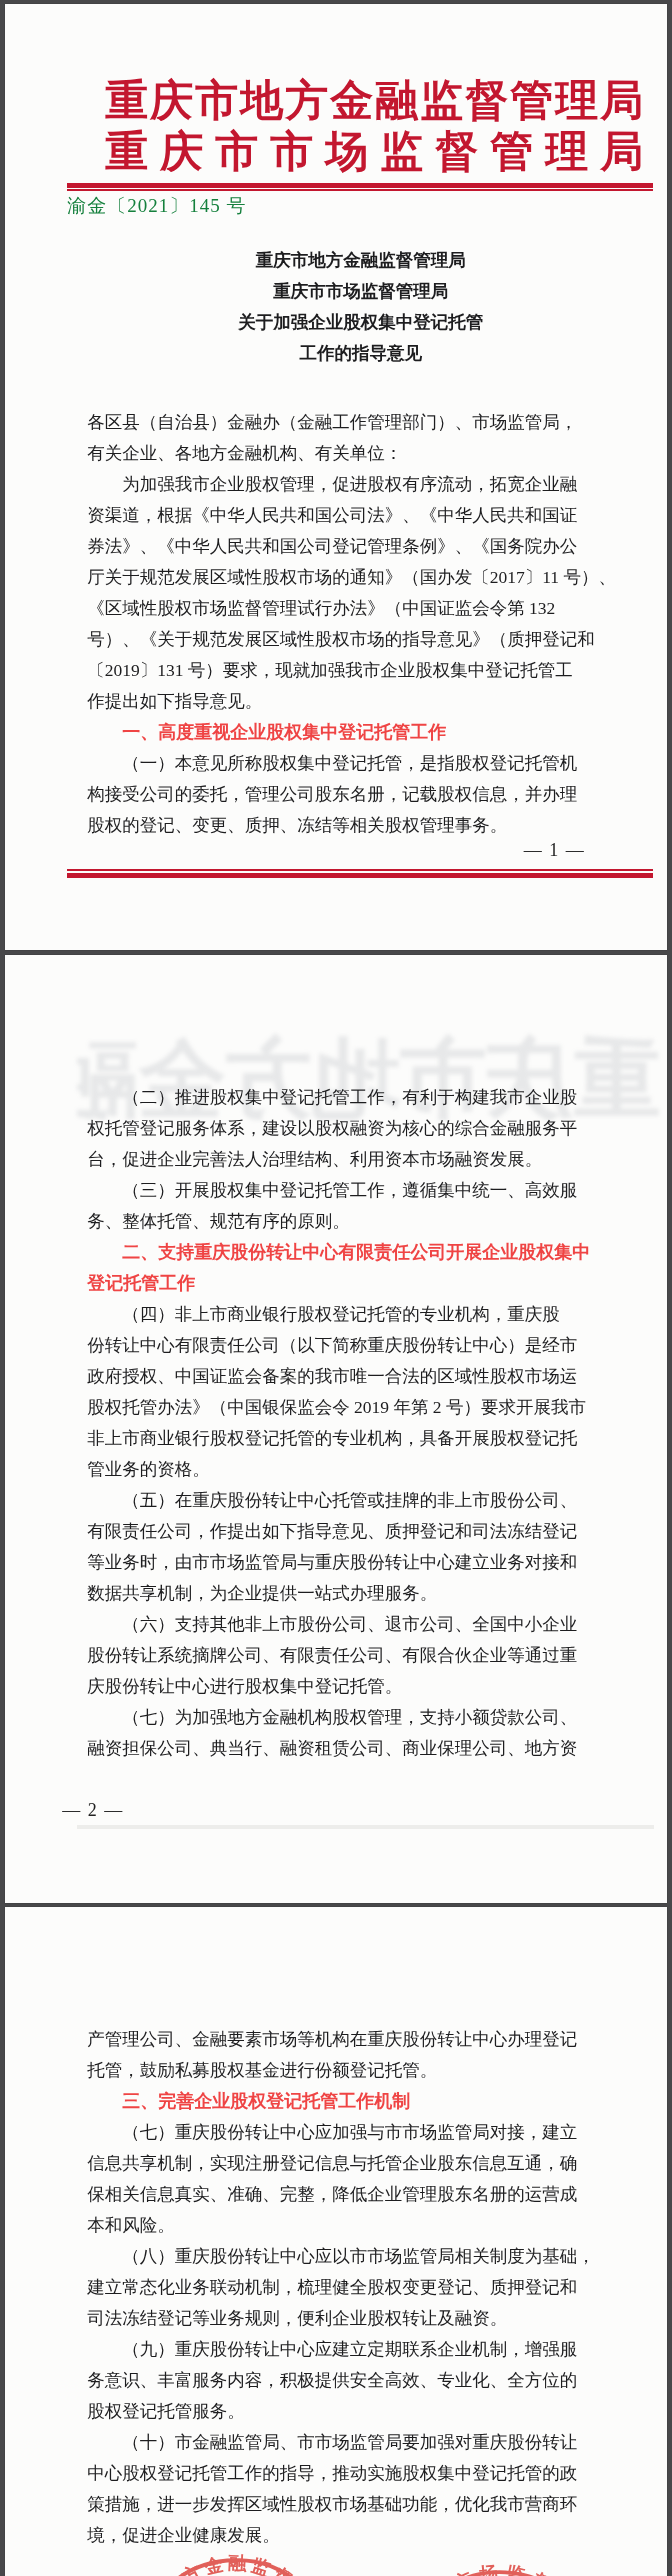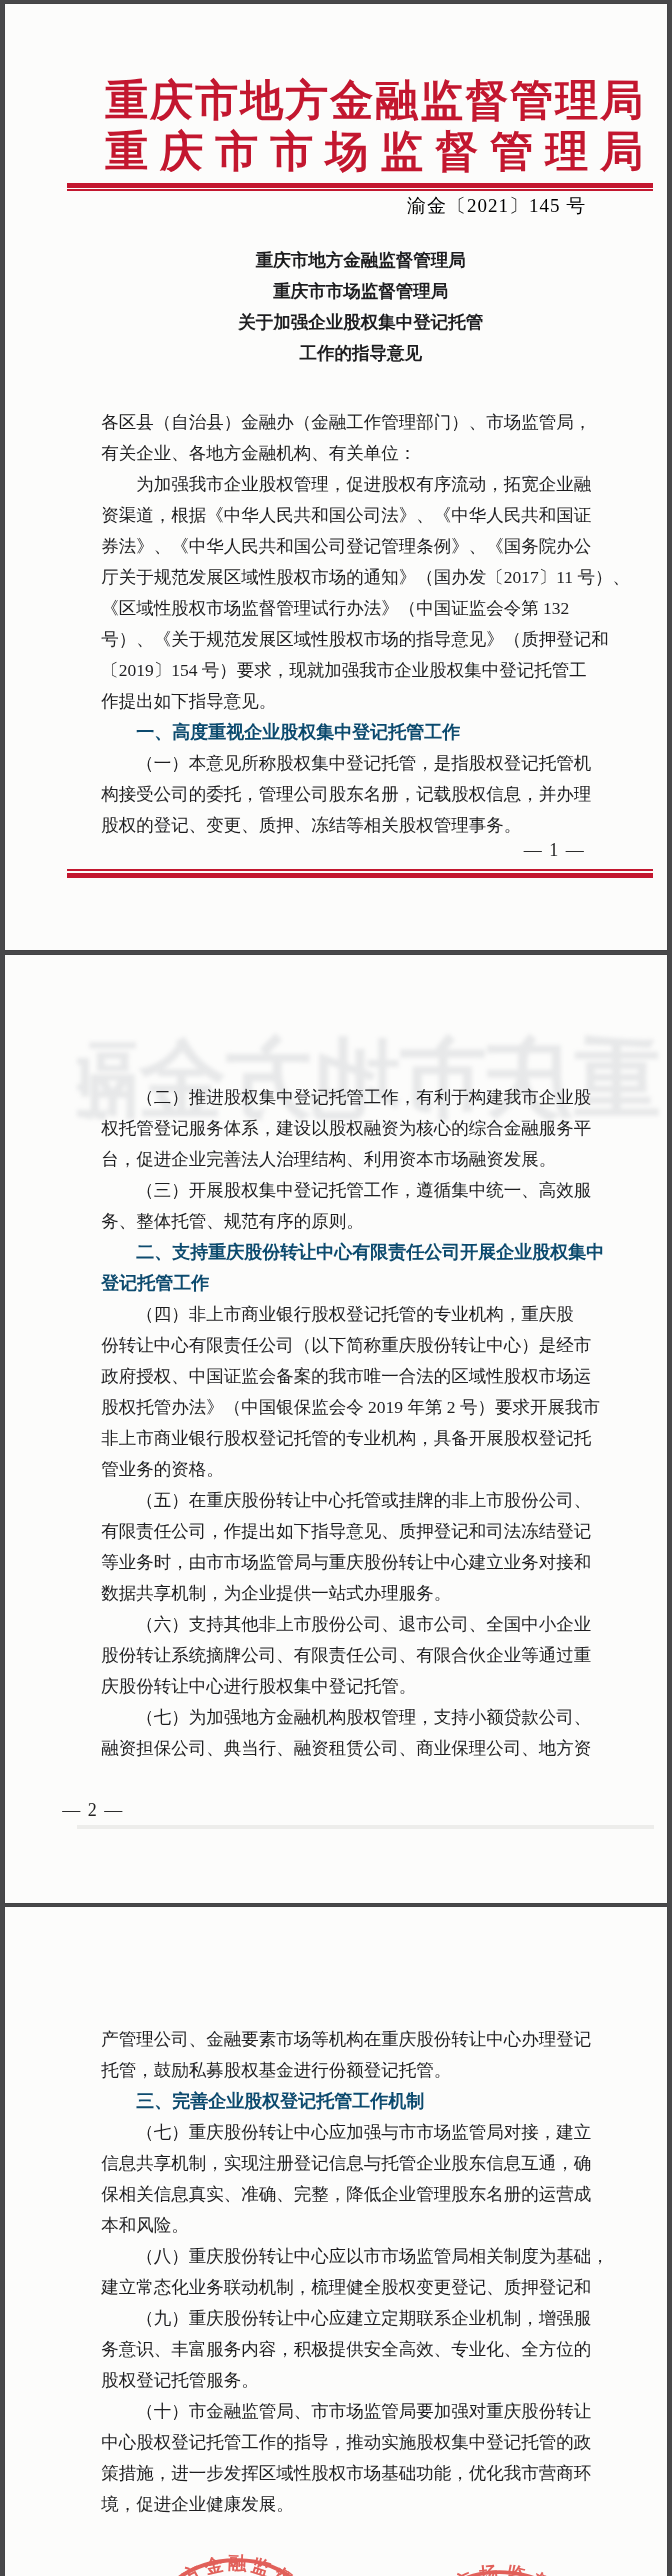--- a/index.html
+++ b/index.html
@@ -10,31 +10,31 @@
   #page2{top:955px;height:948px;}
   #page3{top:1907px;height:948px;}
 
   
   .red-head{position:absolute;top:71px;left:100px;width:538px;color:#c3172f;font-weight:bold;}
   .rh-line{display:flex;justify-content:space-between;font-size:43px;height:51px;align-items:center;
            font-family:"Liberation Serif","DejaVu Serif",serif;}
   .rule{position:absolute;left:62px;width:586px;background:#c3172f;}
   .rule.thick{height:4.6px;}
   .rule.thin{height:1.5px;}
-  .doc-num{position:absolute;top:189px;left:62px;width:519px;text-align:right;font-size:19px;
-           letter-spacing:1px;color:#000000;}
+  .doc-num{position:absolute;top:189px;left:62px;width:519px;text-align:left;font-size:19px;
+           letter-spacing:1px;color:#15803d;}
   .title{position:absolute;top:241px;left:62px;width:587px;text-align:center;font-weight:bold;
          font-size:25px;line-height:37px;color:#141414;}
 
   
-  .body{position:absolute;left:96px;width:507px;z-index:2;}
+  .body{position:absolute;left:82px;width:507px;z-index:2;}
   .line{height:31px;line-height:31px;font-size:17.5px;color:#1d1d1f;white-space:nowrap;
         font-family:"Liberation Serif","DejaVu Serif",serif;}
   .line.indent{text-indent:35px;}
-  .line.bold, .line.bold-indent{font-weight:bold;color:#0c4a6e;
+  .line.bold, .line.bold-indent{font-weight:bold;color:#ef4444;
         font-family:Liberation Sans, sans-serif;font-size:18px;}
   .line.bold-indent{text-indent:35px;}
 
   .page-num{position:absolute;font-size:18px;color:#222;letter-spacing:1.5px;z-index:2;}
   #pn1{top:836px;left:62px;width:518px;text-align:right;}
   #pn2{top:845px;left:57px;}
 
   
   .ghost{position:absolute;top:66px;left:72px;width:582px;height:139px;overflow:hidden;z-index:0;
          font-size:87px;font-weight:bold;white-space:nowrap;color:rgba(95,100,115,0.13);
@@ -89,21 +89,21 @@
       </div>
     <div class="body" style="top:403px">
         <div class="line ">各区县（自治县）金融办（金融工作管理部门）、市场监管局，</div>
         <div class="line ">有关企业、各地方金融机构、有关单位：</div>
         <div class="line indent">为加强我市企业股权管理，促进股权有序流动，拓宽企业融</div>
         <div class="line ">资渠道，根据《中华人民共和国公司法》、《中华人民共和国证</div>
         <div class="line ">券法》、《中华人民共和国公司登记管理条例》、《国务院办公</div>
         <div class="line ">厅关于规范发展区域性股权市场的通知》（国办发〔2017〕11 号）、</div>
         <div class="line ">《区域性股权市场监督管理试行办法》（中国证监会令第 132</div>
         <div class="line ">号）、《关于规范发展区域性股权市场的指导意见》（质押登记和</div>
-        <div class="line ">〔2019〕154 号）要求，现就加强我市企业股权集中登记托管工</div>
+        <div class="line ">〔2019〕131 号）要求，现就加强我市企业股权集中登记托管工</div>
         <div class="line ">作提出如下指导意见。</div>
         <div class="line bold-indent">一、高度重视企业股权集中登记托管工作</div>
         <div class="line indent">（一）本意见所称股权集中登记托管，是指股权登记托管机</div>
         <div class="line ">构接受公司的委托，管理公司股东名册，记载股权信息，并办理</div>
         <div class="line ">股权的登记、变更、质押、冻结等相关股权管理事务。</div>
       </div>
     <div class="page-num" id="pn1">— 1 —</div>
     <div class="rule thin" style="top:865px"></div>
     <div class="rule thick" style="top:869px"></div>
   </div>
@@ -142,20 +142,21 @@
     <div class="body" style="top:117px">
         <div class="line ">产管理公司、金融要素市场等机构在重庆股份转让中心办理登记</div>
         <div class="line ">托管，鼓励私募股权基金进行份额登记托管。</div>
         <div class="line bold-indent">三、完善企业股权登记托管工作机制</div>
         <div class="line indent">（七）重庆股份转让中心应加强与市市场监管局对接，建立</div>
         <div class="line ">信息共享机制，实现注册登记信息与托管企业股东信息互通，确</div>
         <div class="line ">保相关信息真实、准确、完整，降低企业管理股东名册的运营成</div>
         <div class="line ">本和风险。</div>
         <div class="line indent">（八）重庆股份转让中心应以市市场监管局相关制度为基础，</div>
         <div class="line ">建立常态化业务联动机制，梳理健全股权变更登记、质押登记和</div>
+        <div class="line ">司法冻结登记等业务规则，便利企业股权转让及融资。</div>
         <div class="line indent">（九）重庆股份转让中心应建立定期联系企业机制，增强服</div>
         <div class="line ">务意识、丰富服务内容，积极提供安全高效、专业化、全方位的</div>
         <div class="line ">股权登记托管服务。</div>
         <div class="line indent">（十）市金融监管局、市市场监管局要加强对重庆股份转让</div>
         <div class="line ">中心股权登记托管工作的指导，推动实施股权集中登记托管的政</div>
         <div class="line ">策措施，进一步发挥区域性股权市场基础功能，优化我市营商环</div>
         <div class="line ">境，促进企业健康发展。</div>
       </div>
 
     <svg class="seal" id="seal-left" viewBox="0 0 360 280">

